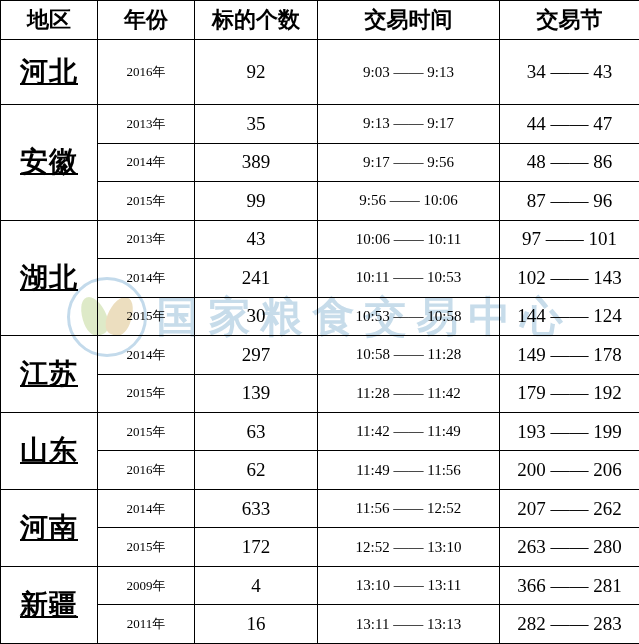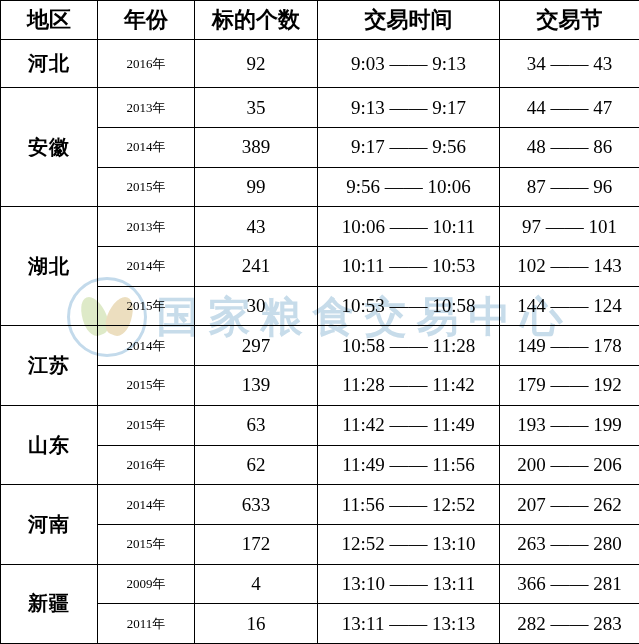--- a/index.html
+++ b/index.html
@@ -102,32 +102,33 @@
     vertical-align: middle;
     padding: 0 2px;
     background: transparent;
   }
   table.grid thead th {
     font-size: 22px;
     font-weight: bold;
     height: 38px;
   }
   td.region {
-    font-size: 20px;
+    font-size: 28px;
     font-weight: bold;
     letter-spacing: 1px;
+    text-decoration: underline;
   }
   td.year {
     font-size: 13px;
   }
   td.count {
     font-size: 19px;
   }
   td.timespan {
-    font-size: 19px;
+    font-size: 15px;
   }
   td.section {
     font-size: 19px;
   }
   .c-region { width: 97px; }
   .c-year   { width: 97px; }
   .c-count  { width: 123px; }
   .c-time   { width: 182px; }
   .c-sec    { width: 140px; }
 </style>

